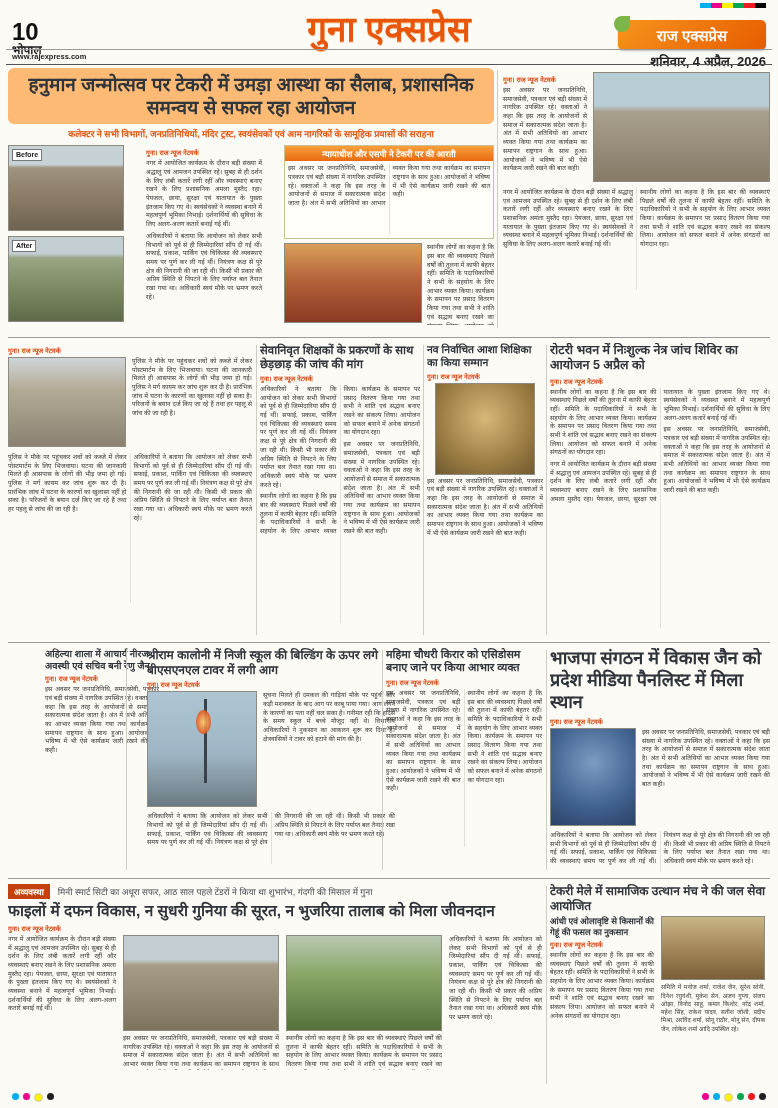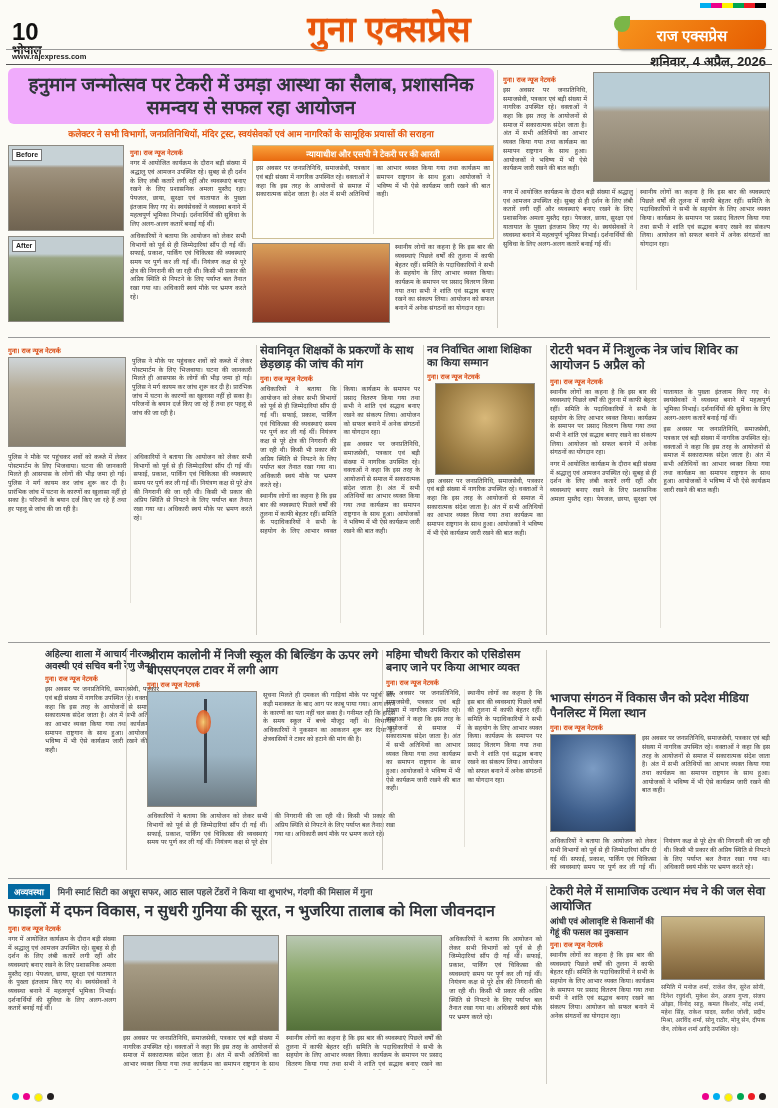--- a/index.html
+++ b/index.html
@@ -41,27 +41,27 @@
   .ph-woman{background:radial-gradient(circle at 50% 38%,#d8b879 0%,#9a7b42 62%,#6f5a30 100%);}
   .ph-fire{background:linear-gradient(180deg,#aec6d4 0%,#9db5c4 55%,#6c7a82 100%);}
   .ph-fire::before{content:"";position:absolute;left:52%;top:6%;width:3px;height:74%;background:#39414a;}
   .ph-fire::after{content:"";position:absolute;left:44%;top:16%;width:15px;height:24px;border-radius:50%;
                   background:radial-gradient(#ffcf6e,#e25822 70%);opacity:.9;}
   .ph-man{background:radial-gradient(circle at 50% 35%,#7c9cc4 0%,#3f5f8c 62%,#2a4368 100%);}
   .ph-street{background:linear-gradient(180deg,#c3cdd2 0%,#c3cdd2 25%,#a79c85 31%,#7e735c 100%);}
   .ph-pond{background:linear-gradient(180deg,#b9c8b2 0%,#8aa768 40%,#54713a 100%);}
   .ph-mela{background:linear-gradient(180deg,#c9b687 0%,#a4885a 50%,#7a5f38 100%);}
   
-  .lead-hl-box{background:#f0abfc;border-radius:6px;padding:5px 10px;text-align:center;font-size:19px;}
+  .lead-hl-box{background:#fdba74;border-radius:6px;padding:5px 10px;text-align:center;font-size:19px;}
   .lead-sub{margin-top:3px;text-align:center;color:#e4570f;font-size:9px;font-weight:bold;}
   .inset{border:1px solid #cdbf96;background:#fffef8;overflow:hidden;}
   .inset-hd{background:linear-gradient(180deg,#f9a13b,#e96a10);color:#fff;font-size:8.5px;font-weight:bold;
             text-align:center;padding:2px 3px;}
-  .kicker{background:#0369a1;color:#fff;font-size:8.5px;font-weight:bold;padding:2px 6px;display:inline-block;}
-  .strap{font-size:8.8px;font-weight:bold;color:#4a4f55;}
+  .kicker{background:#c2410c;color:#fff;font-size:8.5px;font-weight:bold;padding:2px 6px;display:inline-block;}
+  .strap{font-size:8.8px;font-weight:normal;color:#4a4f55;}
   .dots{position:absolute;top:1093px;display:flex;gap:4px;}
   .dots i{width:7px;height:7px;border-radius:50%;display:block;}
 </style>
 </head>
 <body>
 
 <div class="page">
 
   <div class="colorbar">
     <span style="background:#00aeef"></span>
@@ -78,21 +78,21 @@
     <span>राज एक्सप्रेस</span>
   </div>
   <div class="rule" style="left:6px;top:49px;width:766px;"></div>
   <div class="website">www.rajexpress.com</div>
   <div class="dateline">शनिवार, 4 अप्रैल, 2026</div>
   <div class="rule dark" style="left:6px;top:64px;width:766px;"></div>
 
   <div class="story" style="left:8px;top:68px;width:486px;height:264px;">
     <div class="lead-hl-box hl">हनुमान जन्मोत्सव पर टेकरी में उमड़ा आस्था का सैलाब, प्रशासनिक समन्वय से सफल रहा आयोजन</div>
     <div class="lead-sub">कलेक्टर ने सभी विभागों, जनप्रतिनिधियों, मंदिर ट्रस्ट, स्वयंसेवकों एवं आम नागरिकों के सामूहिक प्रयासों की सराहना</div>
-    <div style="display:flex;gap:6px;margin-top:5px;height:180px;overflow:hidden;">
+    <div style="display:flex;gap:22px;margin-top:5px;height:180px;overflow:hidden;">
       <div style="width:116px;display:flex;flex-direction:column;gap:5px;">
         <div class="photo ph-before" style="width:116px;height:86px;">
           <span class="badge">Before</span>
         </div>
         <div class="photo ph-after" style="width:116px;height:86px;">
           <span class="badge">After</span>
         </div>
       </div>
       <div style="width:116px;">
         <div class="byline">गुना। राज न्यूज नेटवर्क</div>
@@ -199,21 +199,21 @@
     <div class="hl" style="font-size:11px;">महिमा चौधरी किरार को एसिडोसम बनाए जाने पर किया आभार व्यक्त</div>
     <div class="byline">गुना। राज न्यूज नेटवर्क</div>
     <div class="c2" style="height:158px;">
       <p class="bt">इस अवसर पर जनप्रतिनिधि, समाजसेवी, पत्रकार एवं बड़ी संख्या में नागरिक उपस्थित रहे। वक्ताओं ने कहा कि इस तरह के आयोजनों से समाज में सकारात्मक संदेश जाता है। अंत में सभी अतिथियों का आभार व्यक्त किया गया तथा कार्यक्रम का समापन राष्ट्रगान के साथ हुआ। आयोजकों ने भविष्य में भी ऐसे कार्यक्रम जारी रखने की बात कही।</p>
       <p class="bt">स्थानीय लोगों का कहना है कि इस बार की व्यवस्थाएं पिछले वर्षों की तुलना में काफी बेहतर रहीं। समिति के पदाधिकारियों ने सभी के सहयोग के लिए आभार व्यक्त किया। कार्यक्रम के समापन पर प्रसाद वितरण किया गया तथा सभी ने शांति एवं सद्भाव बनाए रखने का संकल्प लिया। आयोजन को सफल बनाने में अनेक संगठनों का योगदान रहा।</p>
     </div>
   </div>
   <div class="vdiv" style="left:546px;top:650px;height:220px;"></div>
 
   <div class="story" style="left:550px;top:648px;width:220px;height:224px;">
-    <div class="hl" style="font-size:12px;margin-top:43px;">भाजपा संगठन में विकास जैन को प्रदेश मीडिया पैनलिस्ट में मिला स्थान</div>
+    <div class="hl" style="font-size:18px;">भाजपा संगठन में विकास जैन को प्रदेश मीडिया पैनलिस्ट में मिला स्थान</div>
     <div class="byline">गुना। राज न्यूज नेटवर्क</div>
     <div style="display:flex;gap:6px;height:100px;overflow:hidden;">
       <div class="photo ph-man" style="width:86px;height:98px;"></div>
       <p class="bt" style="flex:1;">इस अवसर पर जनप्रतिनिधि, समाजसेवी, पत्रकार एवं बड़ी संख्या में नागरिक उपस्थित रहे। वक्ताओं ने कहा कि इस तरह के आयोजनों से समाज में सकारात्मक संदेश जाता है। अंत में सभी अतिथियों का आभार व्यक्त किया गया तथा कार्यक्रम का समापन राष्ट्रगान के साथ हुआ। आयोजकों ने भविष्य में भी ऐसे कार्यक्रम जारी रखने की बात कही।</p>
     </div>
     <div class="c2" style="margin-top:3px;height:58px;">
       <p class="bt">अधिकारियों ने बताया कि आयोजन को लेकर सभी विभागों को पूर्व से ही जिम्मेदारियां सौंप दी गई थीं। सफाई, प्रकाश, पार्किंग एवं चिकित्सा की व्यवस्थाएं समय पर पूर्ण कर ली गई थीं। नियंत्रण कक्ष से पूरे क्षेत्र की निगरानी की जा रही थी। किसी भी प्रकार की अप्रिय स्थिति से निपटने के लिए पर्याप्त बल तैनात रखा गया था। अधिकारी स्वयं मौके पर भ्रमण करते रहे।</p>
     </div>
   </div>
 

